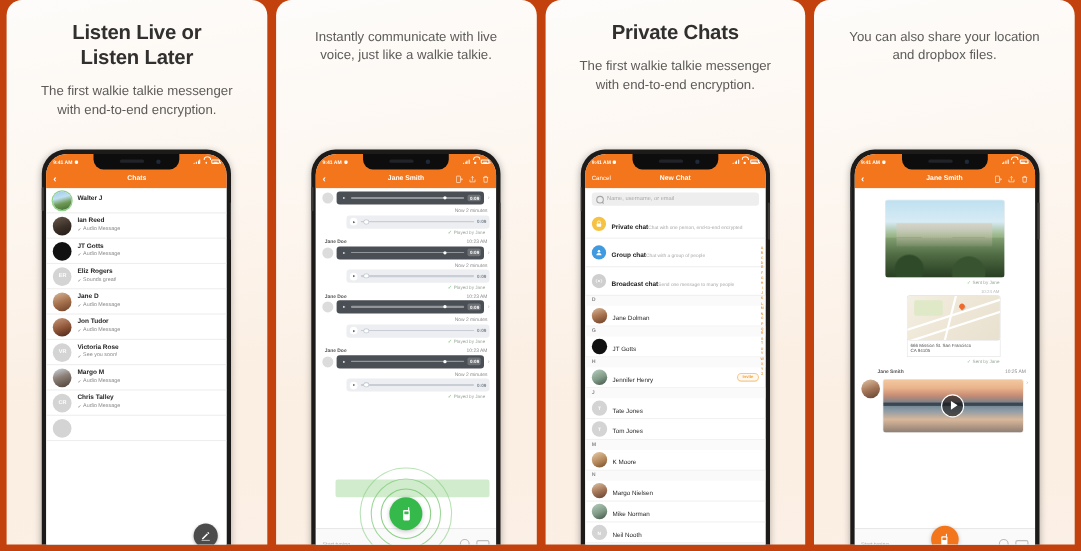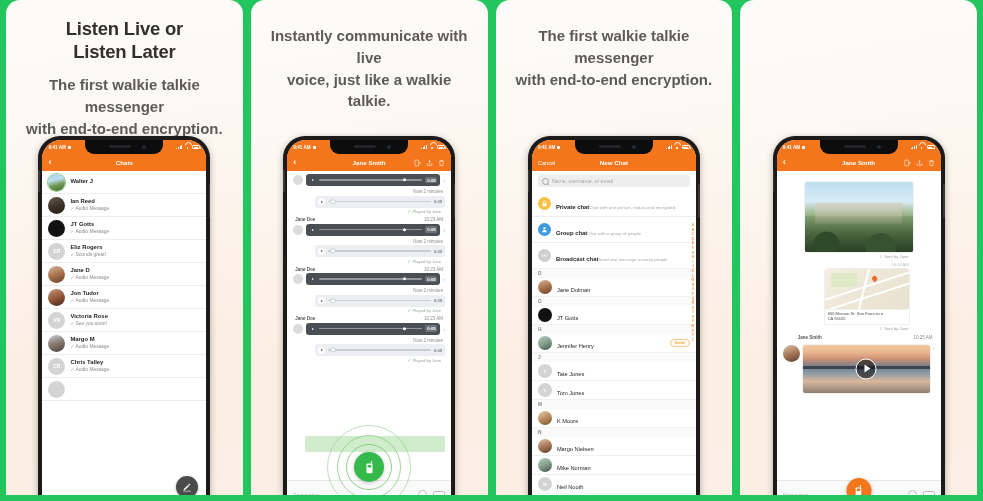--- a/index.html
+++ b/index.html
@@ -5,43 +5,43 @@
   html,body{margin:0;padding:0;}
   body{
     width:983px;height:501px;overflow:hidden;
     background:#ffffff;
     font-family:"Liberation Sans", sans-serif;
     -webkit-font-smoothing:antialiased;
   }
   .gallery{
     position:relative;width:983px;height:501px;
     display:flex;gap:8px;padding:0 6px;box-sizing:border-box;
-    background:#22c55e;
+    background:#c2410c;
   }
   .panel{
     position:relative;
     flex:1 1 0;
     height:495px;
     border-radius:14px 14px 0 0;
     background:linear-gradient(170deg,#fdfcfa 0%,#fdf6ef 38%,#fbeee2 72%,#fbf0e6 100%);
     overflow:hidden;
     box-sizing:border-box;
   }
   .panel-head{
     padding:14px 14px 0;
     text-align:center;
   }
   .p-title{
     font-size:18.5px;font-weight:700;color:#31302f;
     line-height:1.22;letter-spacing:-0.2px;margin:4px 0 0;
     white-space:pre-line;
   }
   .p-sub{
-    font-size:15px;color:#5c5b59;line-height:1.45;
-    margin:11px 0 0;white-space:pre-line;font-weight:700;
+    font-size:12px;color:#5c5b59;line-height:1.45;
+    margin:11px 0 0;white-space:pre-line;font-weight:400;
   }
 
   
   .phone-wrap{
     position:absolute;left:50%;transform:translateX(-50%);
     top:136px;width:172px;height:372px;
   }
   .phone{
     position:relative;width:172px;height:372px;
     background:#1c1b1a;
@@ -658,20 +658,21 @@
               </div>
             </div>
           </div>
         </div>
       </div>
     </div>
   </div>
 
   <div class="panel">
     <div class="panel-head">
+      <div class="p-title">Private Chats</div>
       <div class="p-sub">The first walkie talkie messenger
 with end-to-end encryption.</div>
     </div>
     <div class="phone-wrap">
       <div class="phone">
         <div class="screen">
           <div class="notch">
               <i class="spk"></i>
               <i class="cam"></i>
             </div>
@@ -806,20 +807,22 @@
                 <span>Z</span>
               </div>
           </div>
         </div>
       </div>
     </div>
   </div>
 
   <div class="panel">
     <div class="panel-head">
+      <div class="p-sub">You can also share your location
+and dropbox files.</div>
     </div>
     <div class="phone-wrap">
       <div class="phone">
         <div class="screen">
           <div class="notch">
               <i class="spk"></i>
               <i class="cam"></i>
             </div>
           <div class="orange-top">
             <div class="statusbar">

